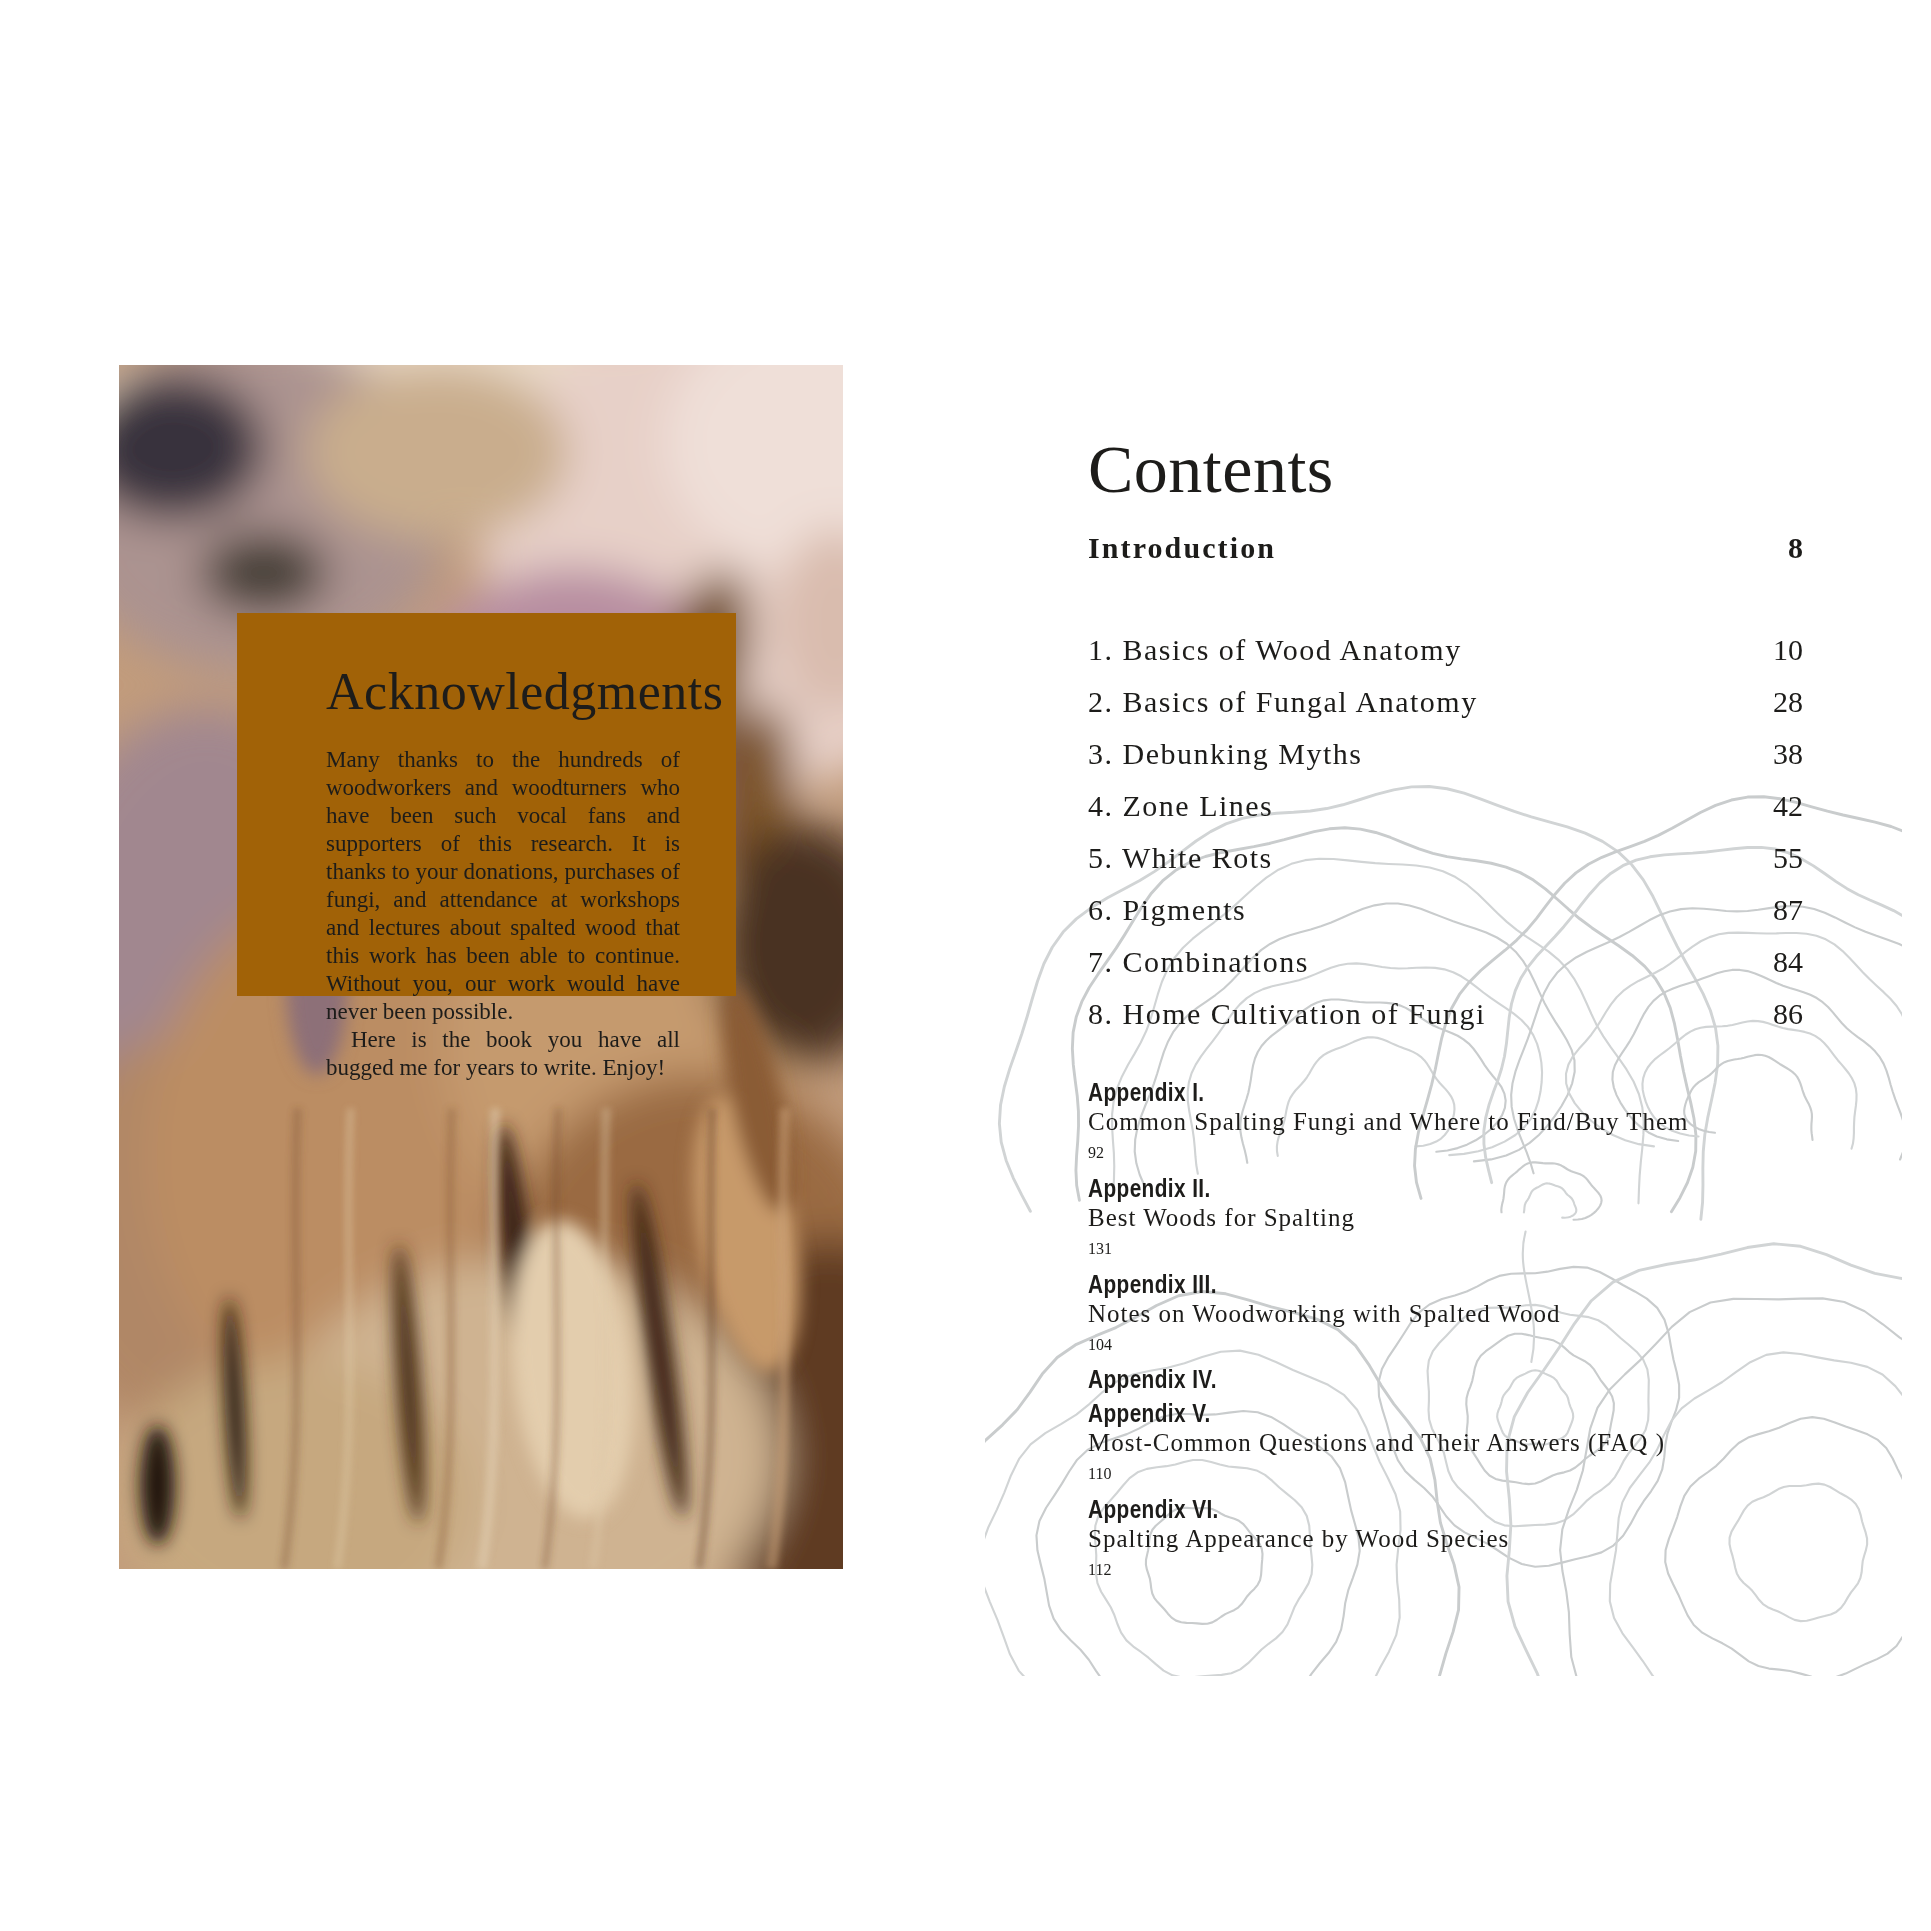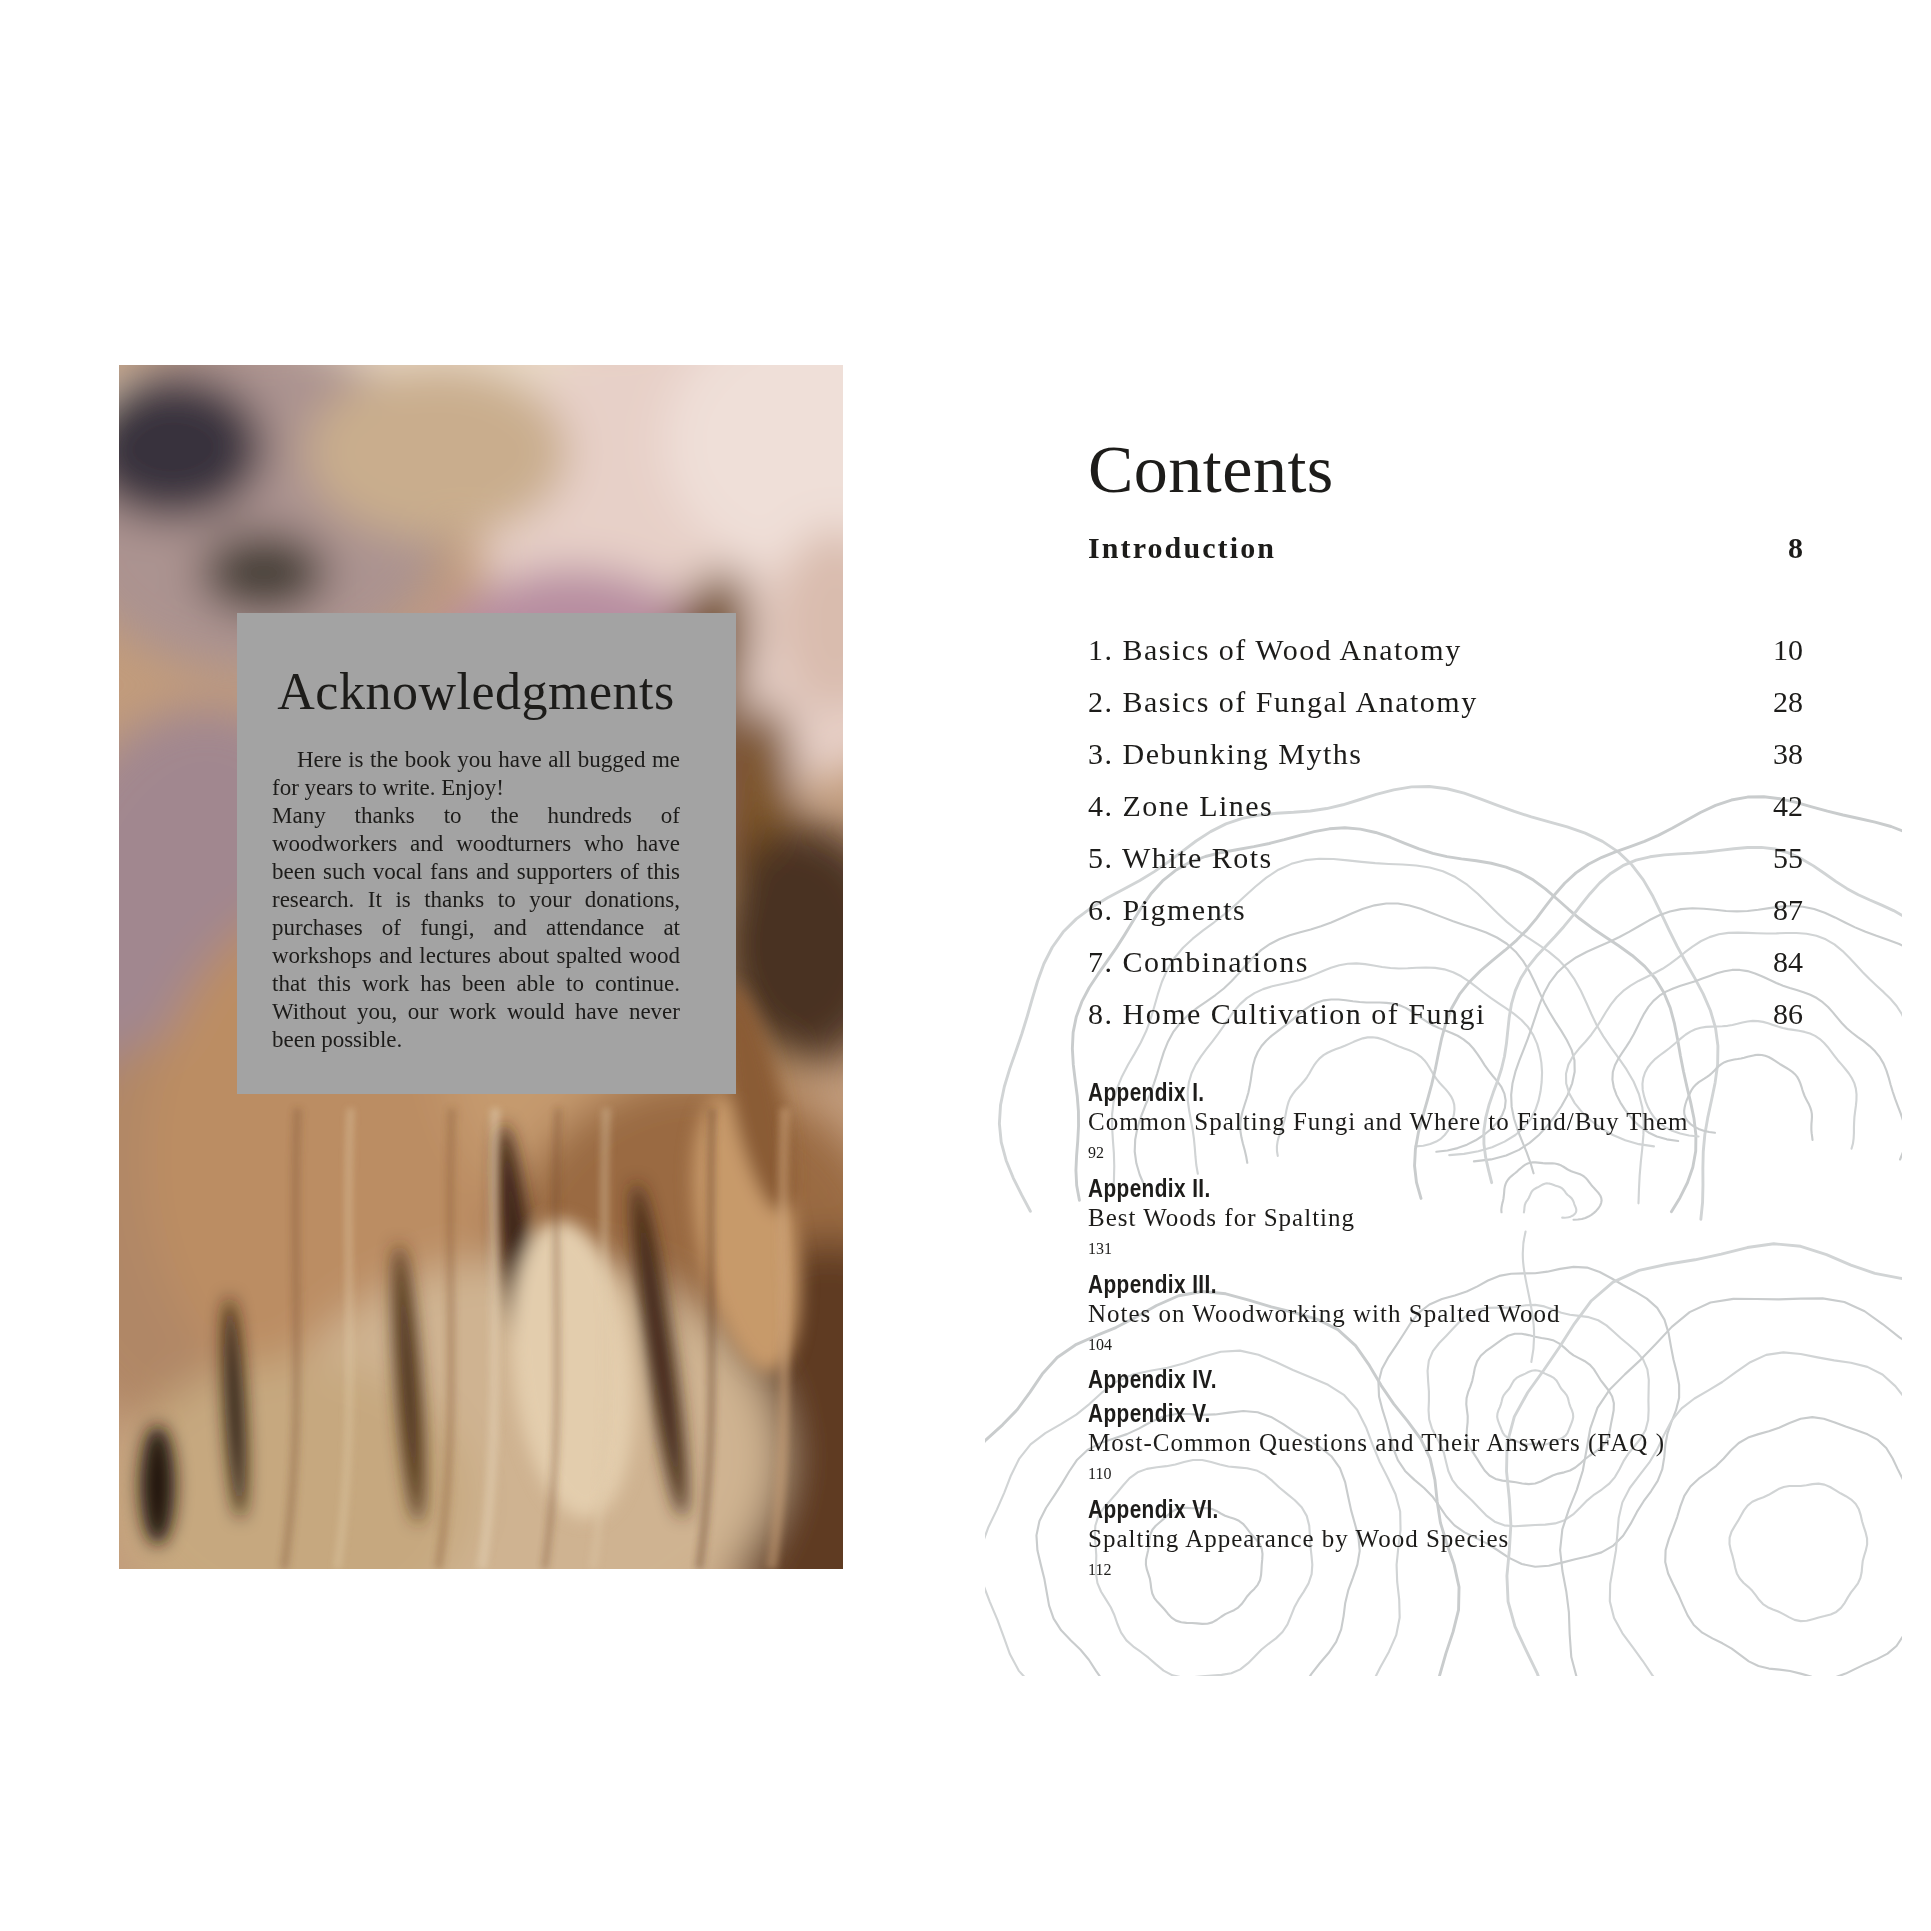--- a/index.html
+++ b/index.html
@@ -2,22 +2,22 @@
 <html><head>
 <meta charset="utf-8">
 <style>
   html,body{margin:0;padding:0;background:#ffffff;}
   #canvas{position:relative;width:1931px;height:1931px;background:#ffffff;overflow:hidden;
           font-family:"Liberation Serif","DejaVu Serif",serif;color:#1d1c1a;}
 
   
   #photo{position:absolute;left:119px;top:365px;width:724px;height:1204px;}
   #photo svg{display:block;width:724px;height:1204px;}
-  #ack-box{position:absolute;left:237px;top:613px;width:499px;height:481px;background:#a3a3a3;
-           box-sizing:border-box;padding:50px 56px 0 35px;}
+  #ack-box{position:absolute;left:237px;top:613px;width:499px;height:383px;background:#a16207;
+           box-sizing:border-box;padding:50px 56px 0 89px;}
   #ack-heading{font-size:52px;line-height:58px;text-align:center;letter-spacing:0.5px;margin:0 0 25px 0;font-weight:400;}
   .ack-par{font-size:23px;line-height:28px;text-align:justify;margin:0;}
   .ack-par.indent{text-indent:25px;}
 
   
   #conk-drawing{position:absolute;left:985px;top:599px;width:917px;height:1077px;z-index:0;}
   .rp{position:absolute;z-index:2;}
   #contents-title{left:1088px;top:439px;font-size:68px;line-height:60px;letter-spacing:0.5px;font-family:Liberation Serif, serif;}
   #intro-row{left:1088px;top:527px;width:715px;height:42px;line-height:42px;display:flex;
              justify-content:space-between;font-size:30px;font-weight:bold;}
@@ -95,22 +95,22 @@
           <path d="M 455 770 C 447 930, 465 1080, 441 1247" stroke="#6e452655" stroke-width="7" fill="none"></path>
           <path d="M 505 770 C 497 930, 515 1080, 491 1247" stroke="#dfc9a866" stroke-width="9" fill="none"></path>
           <path d="M 615 770 C 607 930, 625 1080, 601 1247" stroke="#5c3a2066" stroke-width="8" fill="none"></path>
           <path d="M 690 770 C 682 930, 700 1080, 676 1247" stroke="#caa27a88" stroke-width="11" fill="none"></path>
         </g>
       </svg>
   </div>
 
   <div id="ack-box">
     <h1 id="ack-heading">Acknowledgments</h1>
+    <p class="ack-par">Many thanks to the hundreds of woodworkers and woodturners who have been such vocal fans and supporters of this research. It is thanks to your donations, purchases of fungi, and attendance at workshops and lectures about spalted wood that this work has been able to continue. Without you, our work would have never been possible.</p>
     <p class="ack-par indent">Here is the book you have all bugged me for years to write. Enjoy!</p>
-    <p class="ack-par">Many thanks to the hundreds of woodworkers and woodturners who have been such vocal fans and supporters of this research. It is thanks to your donations, purchases of fungi, and attendance at workshops and lectures about spalted wood that this work has been able to continue. Without you, our work would have never been possible.</p>
   </div>
 
   <svg id="conk-drawing" viewBox="0 0 950 1115">
       <path d="M303.3 576.6L302.5 571.7L302.4 566.7L303.1 561.7L304.4 556.8L306.1 552.1L307.8 547.5L309.3 543.0L310.5 538.6L311.4 534.1L312.2 529.6L313.2 525.1L314.5 520.6L316.3 516.4L318.8 512.5L321.6 508.8L324.8 505.4L327.9 502.1L330.8 498.7L333.5 495.1L336.0 491.2L338.3 487.1L340.8 482.9L343.7 478.9L347.0 475.2L350.7 472.2L354.9 469.7L359.3 467.7L363.8 465.9L368.3 464.3L372.8 462.5L377.3 460.5L381.9 458.4L386.6 456.4L391.4 454.8L396.4 453.8L401.5 453.6L406.6 454.3L411.5 455.7L416.3 457.6L420.9 459.7L425.4 461.7L429.9 463.6L434.4 465.3L438.9 466.9L443.4 468.8L447.7 471.1L451.6 473.9L455.1 477.4L458.1 481.3L460.7 485.4L463.1 489.6L465.5 493.6L468.1 497.3L470.9 500.8L474.0 504.1L477.1 507.4L480.1 511.0L482.8 514.8L484.8 518.9L486.1 523.4L486.4 528.1L485.9 532.9L484.8 537.7L483.3 542.3L481.5 546.7L479.3 551.0L476.3 554.9L472.5 558.6L467.5 561.7L461.3 564.3L454.1 566.0L446.0 566.7" fill="none" stroke="#d1d4d5" stroke-width="2.2" stroke-linecap="round" stroke-linejoin="round"></path>
       <path d="M271.7 583.7L270.6 577.2L269.1 570.7L267.3 564.2L265.7 557.6L264.6 550.8L264.5 544.0L265.2 537.2L266.8 530.6L268.8 524.1L270.9 517.6L272.8 511.2L274.2 504.5L275.4 497.5L276.4 490.3L277.7 482.9L279.7 475.7L282.6 468.9L286.5 462.7L291.3 457.2L296.8 452.2L302.6 447.8L308.4 443.4L314.2 439.0L319.8 434.3L325.4 429.6L331.2 425.0L337.4 420.8L344.1 417.6L351.2 415.4L358.7 414.5L366.3 414.5L373.8 415.3L381.1 416.3L388.2 417.1L395.2 417.6L402.1 417.7L409.0 417.7L415.9 418.0L422.7 418.8L429.5 420.6L435.9 423.2L441.9 426.7L447.7 430.6L453.2 434.6L458.8 438.3L464.5 441.5L470.5 444.2L476.9 446.7L483.3 449.2L489.7 452.1L495.7 455.8L501.2 460.2L505.9 465.3L510.0 470.8L513.9 476.6L517.6 482.5L521.7 488.2L526.1 493.8L530.8 499.4L535.1 505.4L538.1 512.0L539.4 519.2L538.6 526.7L535.7 534.3L530.8 541.7L524.3 548.7L516.7 554.9L508.3 560.4L499.3 564.9L489.6 568.5L479.1 571.0L467.6 572.3" fill="none" stroke="#c9cccd" stroke-width="2.2" stroke-linecap="round" stroke-linejoin="round"></path>
       <path d="M220.5 595.1L218.9 586.0L218.0 576.9L217.3 567.7L216.4 558.5L215.1 549.3L213.3 539.8L211.6 530.1L210.2 520.2L210.0 510.2L211.2 500.4L214.0 490.9L218.3 482.0L223.6 473.7L229.5 465.8L235.5 458.1L241.3 450.4L246.8 442.6L252.1 434.7L257.8 426.9L264.0 419.6L271.2 413.1L279.2 407.9L288.1 403.8L297.5 400.9L307.0 398.7L316.3 396.7L325.1 394.5L333.6 391.8L341.8 388.5L350.0 385.0L358.4 381.6L367.0 379.0L375.8 377.5L384.8 377.1L393.8 377.9L402.6 379.3L411.4 380.8L420.1 381.9L428.8 382.4L437.9 382.2L447.2 381.7L456.8 381.4L466.4 381.8L475.9 383.3L485.0 386.3L493.4 390.5L501.4 395.7L508.9 401.5L516.3 407.3L523.9 412.9L531.8 418.3L540.0 423.7L548.1 429.5L555.8 435.8L562.6 443.1L568.0 451.4L572.0 460.5L574.7 470.1L576.4 480.0L577.1 490.0L576.7 500.0L575.5 509.9L573.4 519.6L570.2 529.1L565.4 538.2L558.6 546.9L549.5 554.9L538.3 561.8L525.3 567.5L511.1 571.8L496.2 574.5L481.0 575.7" fill="none" stroke="#d1d4d5" stroke-width="2.2" stroke-linecap="round" stroke-linejoin="round"></path>
       <path d="M165.2 607.5L160.3 596.1L156.8 584.2L155.1 572.0L155.6 559.7L157.9 547.5L161.7 535.6L166.2 524.1L170.8 513.0L174.9 501.9L178.5 490.9L181.8 479.8L185.3 468.8L189.7 458.0L195.3 447.8L202.4 438.6L210.8 430.3L220.1 423.0L229.6 416.4L238.8 409.9L247.4 403.1L255.3 395.7L262.7 387.7L270.0 379.3L277.7 371.0L286.0 363.4L295.3 357.0L305.3 351.9L315.8 348.0L326.6 344.9L337.4 342.0L348.0 338.7L358.7 334.8L369.4 330.1L380.4 325.2L391.8 320.5L403.6 317.0L415.7 315.1L427.8 315.1L439.7 317.1L451.4 320.5L462.7 324.8L473.8 329.2L485.0 333.4L496.3 337.3L507.7 341.0L519.2 345.2L530.3 350.3L540.6 356.8L549.7 365.0L557.4 374.5L563.9 385.1L569.4 396.2L574.4 407.2L579.5 417.8L584.9 427.8L590.8 437.4L596.9 446.8L602.7 456.5L607.7 466.7L610.7 477.6L610.9 489.4L608.3 501.4L603.6 513.4L597.3 524.9L590.1 535.7L582.3 545.7L573.8 554.9L564.3 563.1L553.2 570.3L539.9 576.1L524.3 580.2L506.5 582.2" fill="none" stroke="#c9cccd" stroke-width="2.2" stroke-linecap="round" stroke-linejoin="round"></path>
       <path d="M132.7 614.8L133.6 600.7L133.9 587.0L133.5 573.5L132.5 560.2L131.7 546.7L131.7 533.2L133.3 519.8L136.8 506.7L141.9 494.2L148.2 482.1L155.0 470.6L161.4 459.1L166.9 447.5L171.4 435.3L175.2 422.6L179.0 409.3L183.3 396.1L189.0 383.3L196.2 371.5L205.1 360.9L215.2 351.5L226.0 343.0L237.1 334.8L247.9 326.3L258.6 317.3L269.1 307.6L280.0 297.7L291.5 288.3L304.0 280.1L317.4 274.0L331.6 270.2L346.3 268.7L361.0 269.0L375.7 270.4L390.1 272.0L404.2 273.3L418.3 274.1L432.5 274.7L446.7 275.7L460.7 277.8L474.4 281.7L487.4 287.7L499.5 295.6L510.5 305.0L520.8 315.1L530.7 325.0L540.6 334.1L550.8 342.4L561.6 349.9L572.6 357.1L583.6 364.7L593.9 373.2L603.1 382.9L610.8 393.8L617.3 405.5L622.9 417.6L628.2 429.6L633.9 441.4L640.6 452.7L648.2 463.9L656.5 475.2L664.6 487.0L671.9 499.5L677.5 512.7L681.0 526.5L682.4 540.6L682.1 554.8L680.9 568.9L679.4 582.9L678.2 597.0L677.5 611.2L677.0 625.7" fill="none" stroke="#d1d4d5" stroke-width="2.2" stroke-linecap="round" stroke-linejoin="round"></path>
       <path d="M97.8 622.6L95.0 607.3L94.2 591.7L94.9 576.2L96.1 560.9L96.9 545.6L96.8 530.4L95.6 514.8L93.5 498.8L91.5 482.3L90.5 465.4L91.3 448.6L94.6 432.3L100.3 416.8L108.0 402.1L117.1 388.3L126.5 374.8L135.9 361.3L144.8 347.3L153.5 333.0L162.5 318.5L172.4 304.4L183.9 291.7L197.2 280.9L212.1 272.4L228.3 266.4L245.1 262.2L262.0 259.1L278.5 256.2L294.5 252.9L310.0 249.0L325.5 244.7L341.0 240.6L356.8 237.7L372.8 236.6L388.9 238.0L404.7 241.5L420.1 246.7L435.0 252.7L449.6 258.4L464.0 263.1L478.6 266.5L493.6 268.8L509.0 270.8L524.5 273.4L539.8 277.3L554.5 283.1L568.1 290.8L580.8 300.2L592.6 310.4L604.3 320.8L616.2 330.9L628.9 340.4L642.4 349.5L656.5 358.8L670.5 368.9L683.5 380.2L694.6 393.1L703.4 407.6L709.9 423.2L714.3 439.6L717.6 456.2L720.4 472.6L723.6 488.9L727.2 505.1L731.1 521.4L734.5 537.9L736.5 554.7L736.3 571.6L733.3 588.3L727.7 604.4L720.0 619.8L711.1 634.4" fill="none" stroke="#c9cccd" stroke-width="3" stroke-linecap="round" stroke-linejoin="round"></path>
       <path d="M47.0 633.9L38.0 617.0L29.3 599.5L21.9 581.3L16.8 562.4L14.9 543.1L16.1 523.8L20.0 504.9L25.6 486.4L32.0 468.2L38.1 450.3L43.7 432.2L48.9 414.0L54.4 395.6L61.0 377.5L69.7 360.4L80.9 344.7L94.6 331.0L110.3 319.3L127.0 309.2L144.0 300.1L160.4 291.2L175.8 281.8L190.3 271.7L204.4 261.0L218.7 250.3L233.7 240.6L249.6 232.6L266.6 226.9L284.2 223.4L302.0 221.6L319.7 220.6L337.0 219.2L353.9 216.7L370.7 212.8L387.8 207.6L405.3 202.1L423.4 197.3L441.8 194.3L460.3 193.9L478.6 196.2L496.4 200.8L513.8 206.9L531.0 213.4L548.3 219.7L566.0 225.3L584.4 230.5L603.2 235.8L621.8 242.2L639.7 250.7L656.0 261.6L670.1 275.0L682.0 290.6L691.9 307.6L700.5 325.2L708.7 342.6L717.1 359.5L726.0 375.9L735.2 392.1L744.0 408.7L751.5 425.9L756.8 443.9L759.3 462.6L759.0 481.7L756.4 500.7L752.6 519.2L748.7 537.2L745.7 554.7L744.1 572.0L743.7 589.3L743.8 606.8L743.4 624.6L741.6 642.2" fill="none" stroke="#d1d4d5" stroke-width="3" stroke-linecap="round" stroke-linejoin="round"></path>

